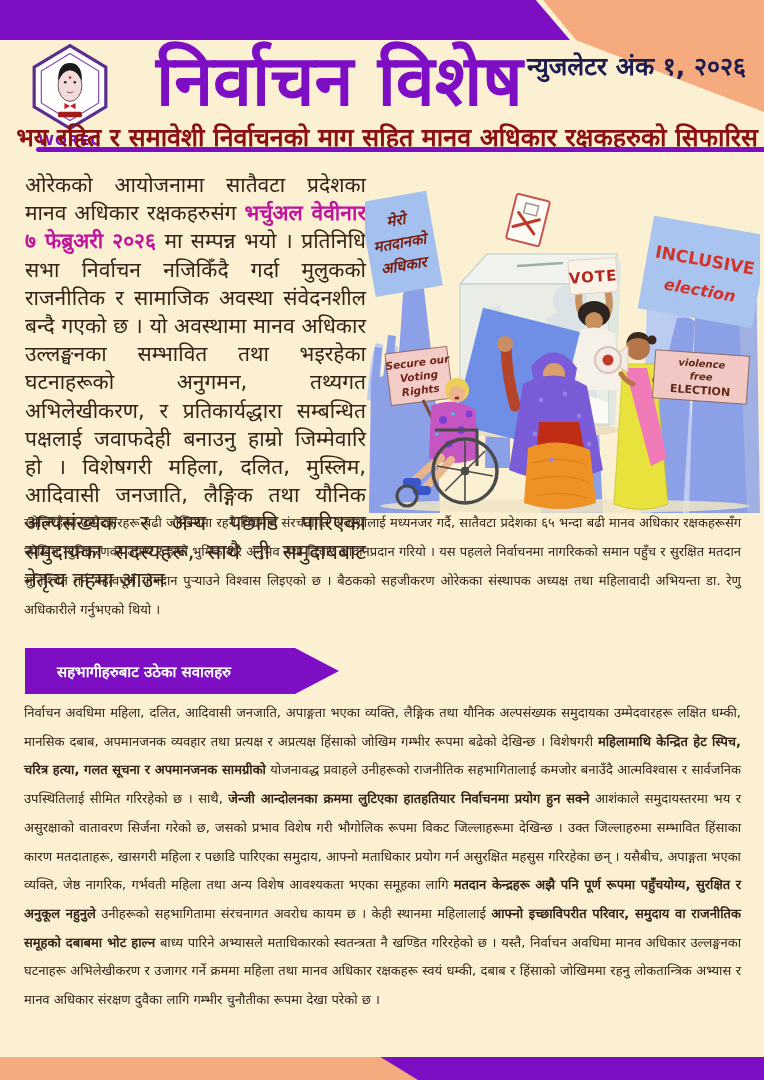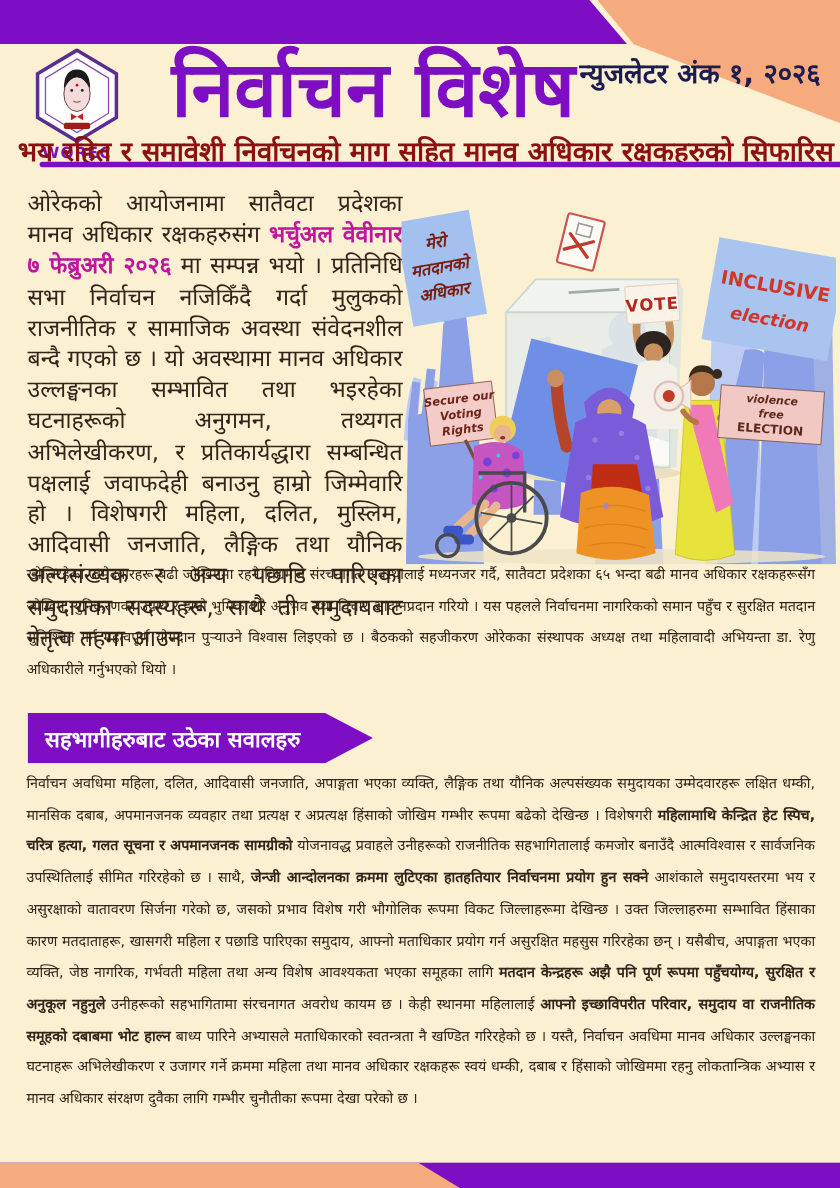--- a/index.html
+++ b/index.html
@@ -32,21 +32,21 @@
   
   .para{font-size:13px;line-height:28.6px;text-align:justify;color:var(--ink);}
   .intro{left:25px;top:171px;width:341px;font-size:21px;line-height:28.2px;}
   .intro2{left:24px;top:508px;width:717px;line-height:29px;}
   .issues{left:24px;top:699px;width:717px;line-height:28.7px;}
   .para .b{font-weight:700;}
   
   .banner{left:25px;top:648px;width:314px;height:46px;background:var(--purple);
     clip-path:polygon(0 0,86% 0,100% 50%,86% 100%,0 100%);
     display:flex;align-items:center;}
-  .banner span{color:#FFF;font-size:20px;font-weight:700;padding-left:16px;white-space:nowrap;}
+  .banner span{color:#FFF;font-size:15px;font-weight:700;padding-left:32px;white-space:nowrap;}
   
   .footer-purple{left:0;right:0;bottom:0;height:23px;background:var(--purple);}
   .footer-orange{left:0;bottom:0;width:418px;height:23px;background:var(--orange);
     clip-path:polygon(0 0,91% 0,100% 100%,0 100%);}
   
   .illus{left:365px;top:168px;width:395px;height:345px;}
   svg text{font-family:"DejaVu Sans","Liberation Sans",sans-serif;}
 </style>
 </head>
 <body>

